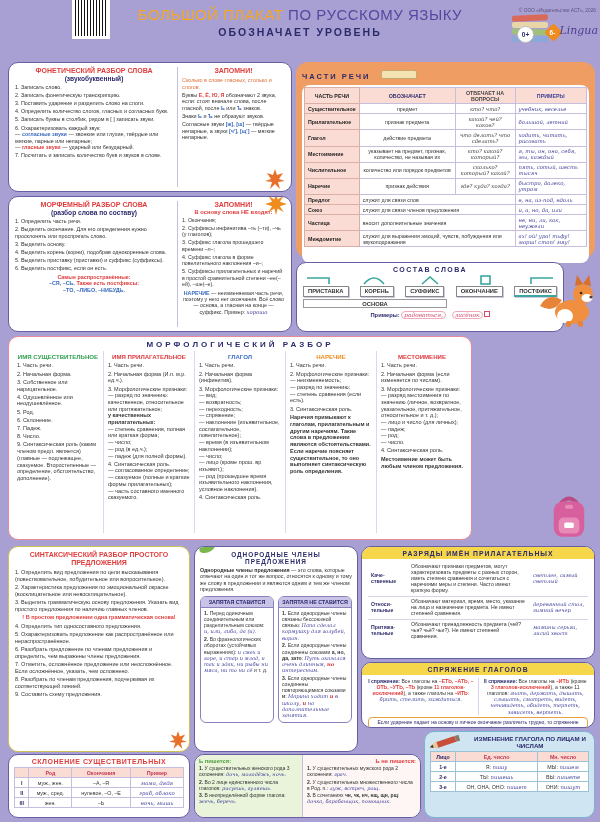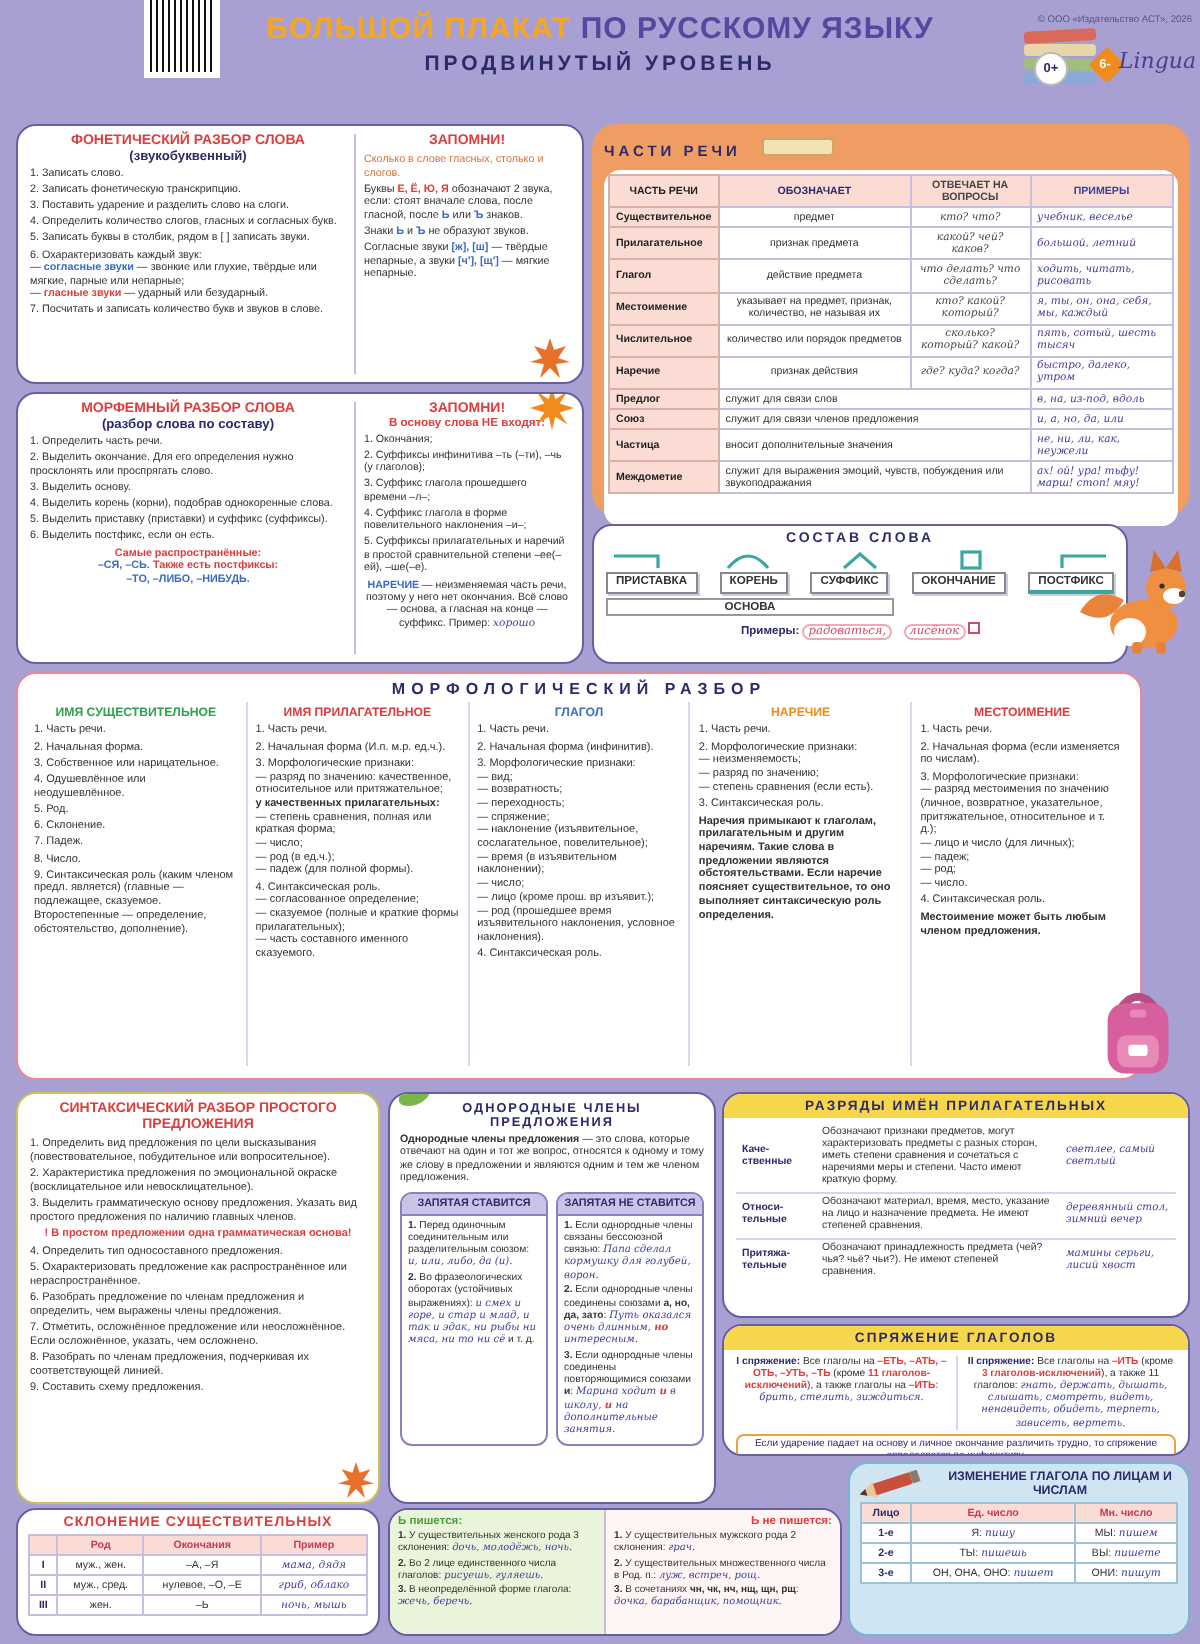--- a/index.html
+++ b/index.html
@@ -47,24 +47,24 @@
   .mor{border:1px solid #888;padding:1px 4px;font-weight:bold;font-size:5.8px;background:#fff;box-shadow:1px 1px 0 #cfcadf;white-space:nowrap}
   .symrow{display:flex;justify-content:space-between;align-items:flex-end;height:10px;margin:2px 2px 1px 2px}
   .wb{font-style:italic;font-family:"DejaVu Serif",serif;color:#d04a6a;border:1px solid #f0a9b8;border-radius:4px;padding:0 2px}
   .endsq{display:inline-block;width:4px;height:4px;border:1px solid #d04a6a;margin-left:1px}
   .books div{height:6px;width:36px;border-radius:2px;margin-top:1px}
 </style>
 </head>
 <body>
 
 <div class="abs" style="left:72px;top:0;width:32px;height:36px;background:repeating-linear-gradient(90deg,#111 0 1px,#fff 1px 3px);border:3px solid #fff;border-top:none"></div>
-<div class="abs" style="left:0;top:6px;width:600px;text-align:center;font-weight:bold;font-size:15px;letter-spacing:0.5px">
+<div class="abs" style="left:0;top:6px;width:600px;text-align:center;font-weight:normal;font-size:15px;letter-spacing:0.5px">
   <span style="color:#f5a623">БОЛЬШОЙ ПЛАКАТ</span><span style="color:#5548a0"> ПО РУССКОМУ ЯЗЫКУ</span>
 </div>
-<div class="abs nv" style="left:0;top:26px;width:600px;text-align:center;font-weight:bold;font-size:10.5px;letter-spacing:2px">ПРОДВИНУТЫЙ УРОВЕНЬ</div>
+<div class="abs nv" style="left:0;top:26px;width:600px;text-align:center;font-weight:bold;font-size:10.5px;letter-spacing:2px">ОБОЗНАЧАЕТ УРОВЕНЬ</div>
 <div class="abs" style="right:4px;top:8px;width:95px;font-size:4.8px;color:#5a5280;text-align:right">© ООО «Издательство АСТ», 2026</div>
 <div class="abs books" style="right:52px;top:14px">
   <div style="background:#d96a5a;transform:rotate(-3deg)"></div>
   <div style="background:#e8d5a8"></div>
   <div style="background:#9ec07a;transform:rotate(2deg)"></div>
   <div style="background:#8aa8d8"></div>
 </div>
 <div class="abs" style="right:66px;top:26px;width:15px;height:15px;border-radius:50%;background:#fff;border:1px solid #bbb;text-align:center;font-size:6.5px;font-weight:bold;color:#2b2a6b;line-height:15px"><span>0+</span></div>
 <div class="abs" style="right:40px;top:26px;width:13px;height:13px;background:#f08c1e;transform:rotate(45deg);border-radius:2px"></div>
 <div class="abs" style="right:41px;top:29px;width:13px;text-align:center;font-size:6.5px;font-weight:bold;color:#fff">6-</div>
@@ -248,21 +248,21 @@
   <circle cx="45" cy="22" r="10" fill="#ef8f3f"></circle>
   <path d="M37 14 L39 3 L45 12 Z" fill="#d96f2e"></path>
   <path d="M53 14 L51 3 L45 12 Z" fill="#d96f2e"></path>
   <ellipse cx="49" cy="26" rx="5.5" ry="4" fill="#fff"></ellipse>
   <circle cx="53" cy="25" r="1.6" fill="#5a3d2b"></circle>
   <circle cx="43" cy="21" r="1.3" fill="#3a2a1a"></circle>
   <rect x="28" y="49" width="5" height="6" rx="2" fill="#e8833a"></rect>
   <rect x="40" y="49" width="5" height="6" rx="2" fill="#e8833a"></rect>
 </svg>
 
-<div class="panel" style="left:8px;top:336px;width:563px;height:204px;border-color:#e8899a;padding:3px 4px">
+<div class="panel" style="left:8px;top:336px;width:464px;height:204px;border-color:#e8899a;padding:3px 4px">
   <div class="ntitle" style="font-size:8px;letter-spacing:3px;margin-bottom:2px">МОРФОЛОГИЧЕСКИЙ РАЗБОР</div>
   <div style="display:flex;height:182px">
     <div class="mcol">
       <div class="mtitle c-green">ИМЯ СУЩЕСТВИТЕЛЬНОЕ</div>
       <div>
           <div class="li">1. Часть речи.</div>
           <div class="li">2. Начальная форма.</div>
           <div class="li">3. Собственное или нарицательное.</div>
           <div class="li">4. Одушевлённое или неодушевлённое.</div>
           <div class="li">5. Род.</div>

